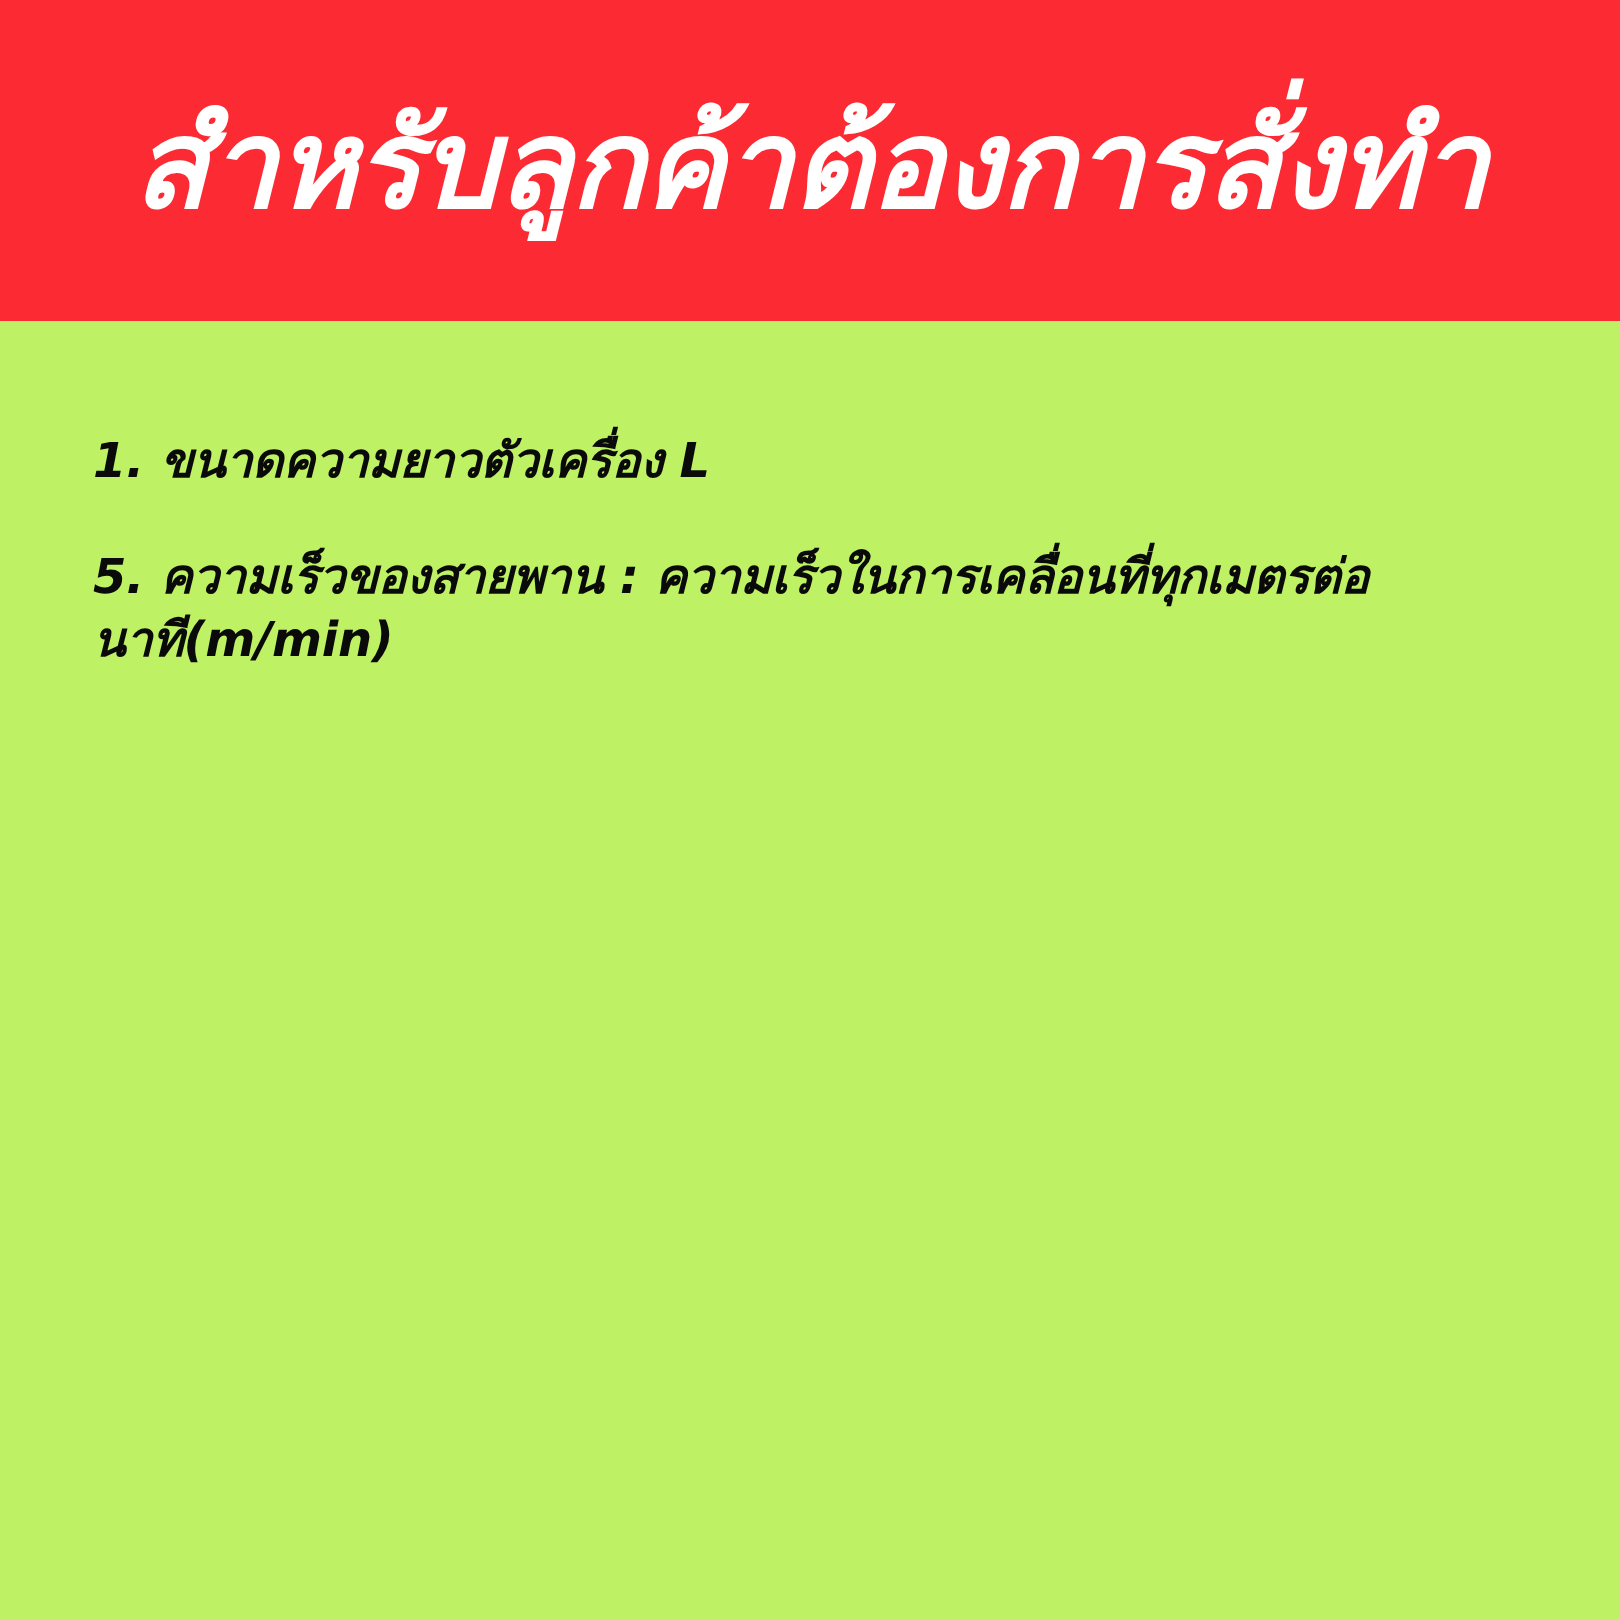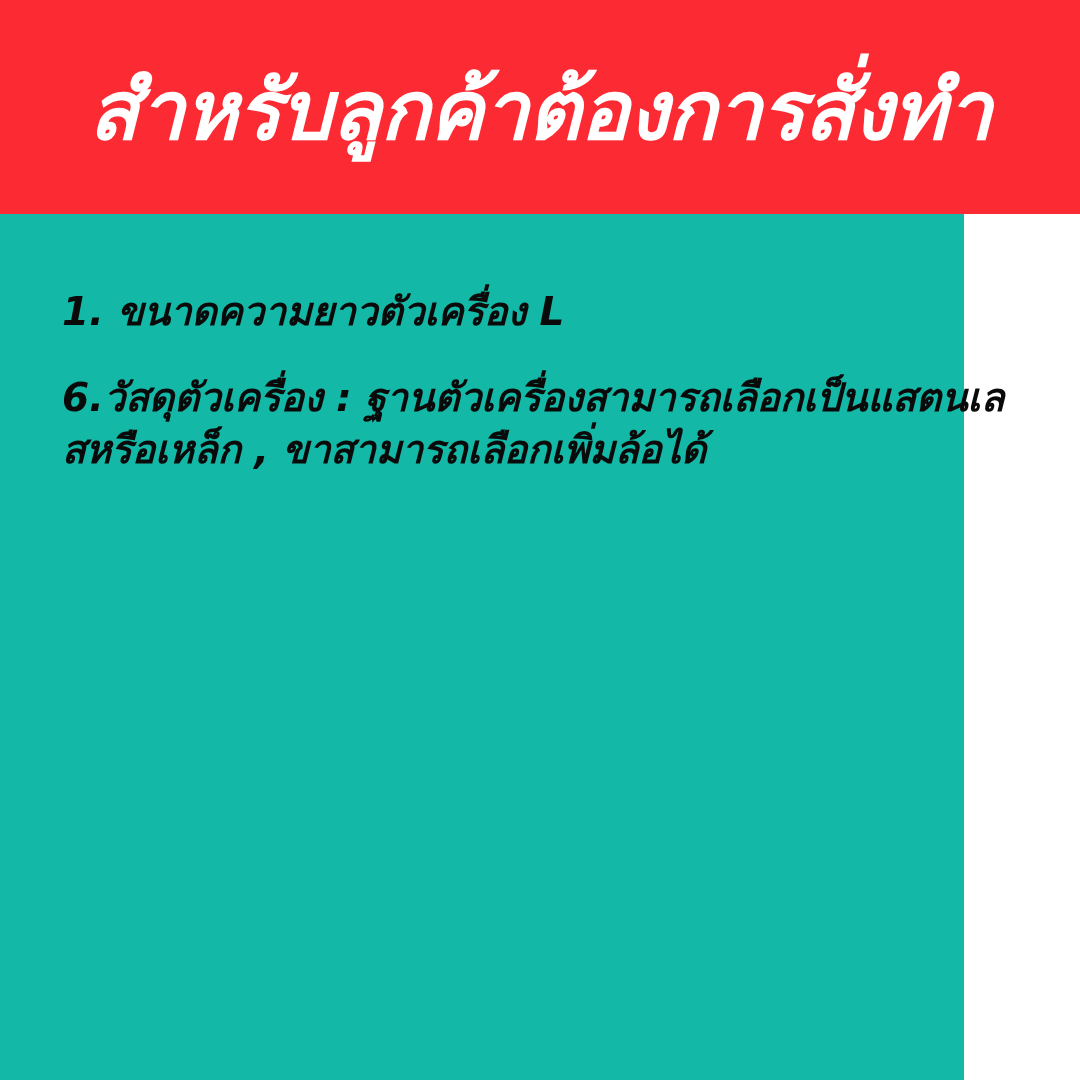--- a/index.html
+++ b/index.html
@@ -10,23 +10,23 @@
   }
   body {
     width: 1080px;
     height: 1080px;
     overflow: hidden;
     font-family: "DejaVu Sans", "Liberation Sans", sans-serif;
   }
 
   .slide {
     position: relative;
-    width: 964px;
+    width: 1080px;
     height: 1080px;
-    background: #14b8a6;
+    background: #bef264;
     box-sizing: border-box;
   }
 
   
   .header-band {
     position: absolute;
     left: 0;
     top: 0;
     width: 1080px;
     height: 214px;
@@ -59,21 +59,21 @@
     box-sizing: border-box;
   }
 
   .list {
     margin: 0;
     padding: 0;
     list-style: none;
   }
 
   .list-item {
-    font-size: 39px;
+    font-size: 32px;
     line-height: 1.33;
     font-style: italic;
     font-weight: 600;
     color: #0a0a0a;
     margin: 0 0 34px 0;
     letter-spacing: -0.2px;
   }
   .list-item:last-child {
     margin-bottom: 0;
   }
@@ -88,17 +88,17 @@
 
 <div class="slide">
 
   <div class="header-band">
     <div class="header-title">สำหรับลูกค้าต้องการสั่งทำ</div>
   </div>
 
   <div class="body-area">
     <ul class="list">
       <li class="list-item">1. ขนาดความยาวตัวเครื่อง L</li>
-      <li class="list-item tight">6.วัสดุตัวเครื่อง : ฐานตัวเครื่องสามารถเลือกเป็นแสตนเลสหรือเหล็ก , ขาสามารถเลือกเพิ่มล้อได้</li>
+      <li class="list-item tight">5. ความเร็วของสายพาน :  ความเร็วในการเคลื่อนที่ทุกเมตรต่อนาที(m/min)</li>
     </ul>
   </div>
 
 </div>
 
 </body></html>

